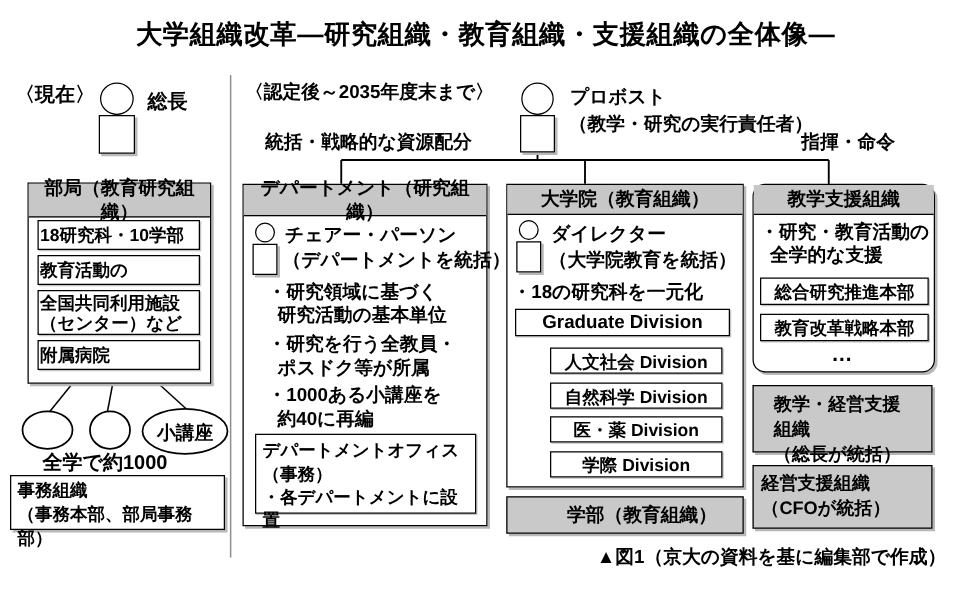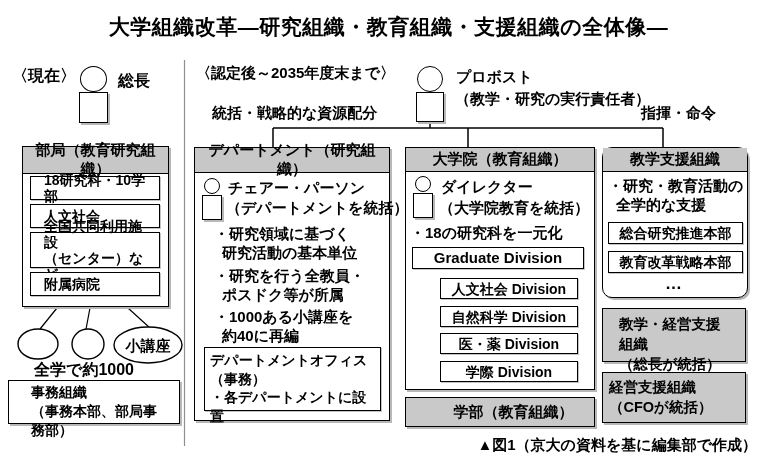--- a/index.html
+++ b/index.html
@@ -10,21 +10,21 @@
   }
   .abs{position:absolute;}
   .svg-layer{position:absolute;left:0;top:0;width:777px;height:472px;pointer-events:none;z-index:0;}
   .z1{z-index:1;}
   .title{left:0;top:13px;width:777px;text-align:center;font-size:21px;letter-spacing:.5px;}
   .lbl15{font-size:15px;white-space:nowrap;}
   .lbl16{font-size:16px;white-space:nowrap;}
   .box{border:1.5px solid #000;background:#fff;box-shadow:2px 2px 0 #b8b8b8;box-sizing:border-box;}
   .graybox{border:1.5px solid #000;background:#c9c9c9;box-shadow:2px 2px 0 #b8b8b8;box-sizing:border-box;padding-left:27px;}
   .hdr{background:#c7c7c7;border-bottom:1.5px solid #000;text-align:center;font-size:15px;box-sizing:border-box;display:flex;align-items:center;justify-content:center;}
-  .ibox{border:1.2px solid #000;background:#fff;box-shadow:1px 1px 0 #c4c4c4;box-sizing:border-box;font-size:14px;display:flex;align-items:center;padding:1px 13px;line-height:16px;}
+  .ibox{border:1.2px solid #000;background:#fff;box-shadow:1px 1px 0 #c4c4c4;box-sizing:border-box;font-size:14px;display:flex;align-items:center;padding:1px 1px;line-height:16px;}
   .ibox.center{justify-content:center;padding:1px 2px;}
   .p-head{border:1.5px solid #000;border-radius:50%;background:#fff;box-sizing:border-box;}
   .p-body{border:1.5px solid #000;background:#fff;box-shadow:2px 2px 0 #b8b8b8;box-sizing:border-box;}
   .two{font-size:15px;line-height:19px;white-space:nowrap;}
   .two .ind{padding-left:8px;}
   .caption{font-size:15px;white-space:nowrap;}
 </style>
 </head>
 <body>
 
@@ -61,32 +61,32 @@
 
   <div class="abs z1">
     <div class="abs p-head" style="left:80px;top:66px;width:27px;height:26px;"></div>
     <div class="abs p-body" style="left:79px;top:92px;width:29px;height:31px;"></div>
   </div>
   <div class="abs lbl16 z1" style="left:118px;top:71px;">総長</div>
 
   <div class="abs box z1" style="left:22px;top:146px;width:147px;height:161px;">
     <div class="hdr" style="height:27px;">部局（教育研究組織）</div>
     <div class="abs ibox" style="left:7px;top:29px;width:130px;height:24px;">18研究科・10学部</div>
-    <div class="abs ibox" style="left:7px;top:57px;width:130px;height:24px;">人文社会</div>
+    <div class="abs ibox" style="left:7px;top:57px;width:130px;height:24px;">教育活動の</div>
     <div class="abs ibox" style="left:7px;top:85px;width:130px;height:36px;">
       <span><span>全国共同利用施設</span><br>
       <span>（センター）など</span></span>
     </div>
     <div class="abs ibox" style="left:7px;top:125px;width:130px;height:24px;">附属病院</div>
   </div>
 
   <div class="abs lbl15 z1" style="left:125px;top:337px;width:46px;text-align:center;">小講座</div>
   <div class="abs lbl16 z1" style="left:34px;top:360px;">全学で約1000</div>
 
-  <div class="abs box z1" style="left:8px;top:380px;width:172px;height:44px;padding:2px 22px;font-size:14px;line-height:19px;">
+  <div class="abs box z1" style="left:8px;top:380px;width:172px;height:44px;padding:2px 5px;font-size:14px;line-height:19px;">
     <div>事務組織</div>
     <div>（事務本部、部局事務部）</div>
   </div>
 
   <div class="abs lbl15 z1" style="left:196px;top:64px;">〈認定後～2035年度末まで〉</div>
 
   <div class="abs z1">
     <div class="abs p-head" style="left:417px;top:66px;width:26px;height:26px;"></div>
     <div class="abs p-body" style="left:416px;top:92px;width:28px;height:30px;"></div>
   </div>

